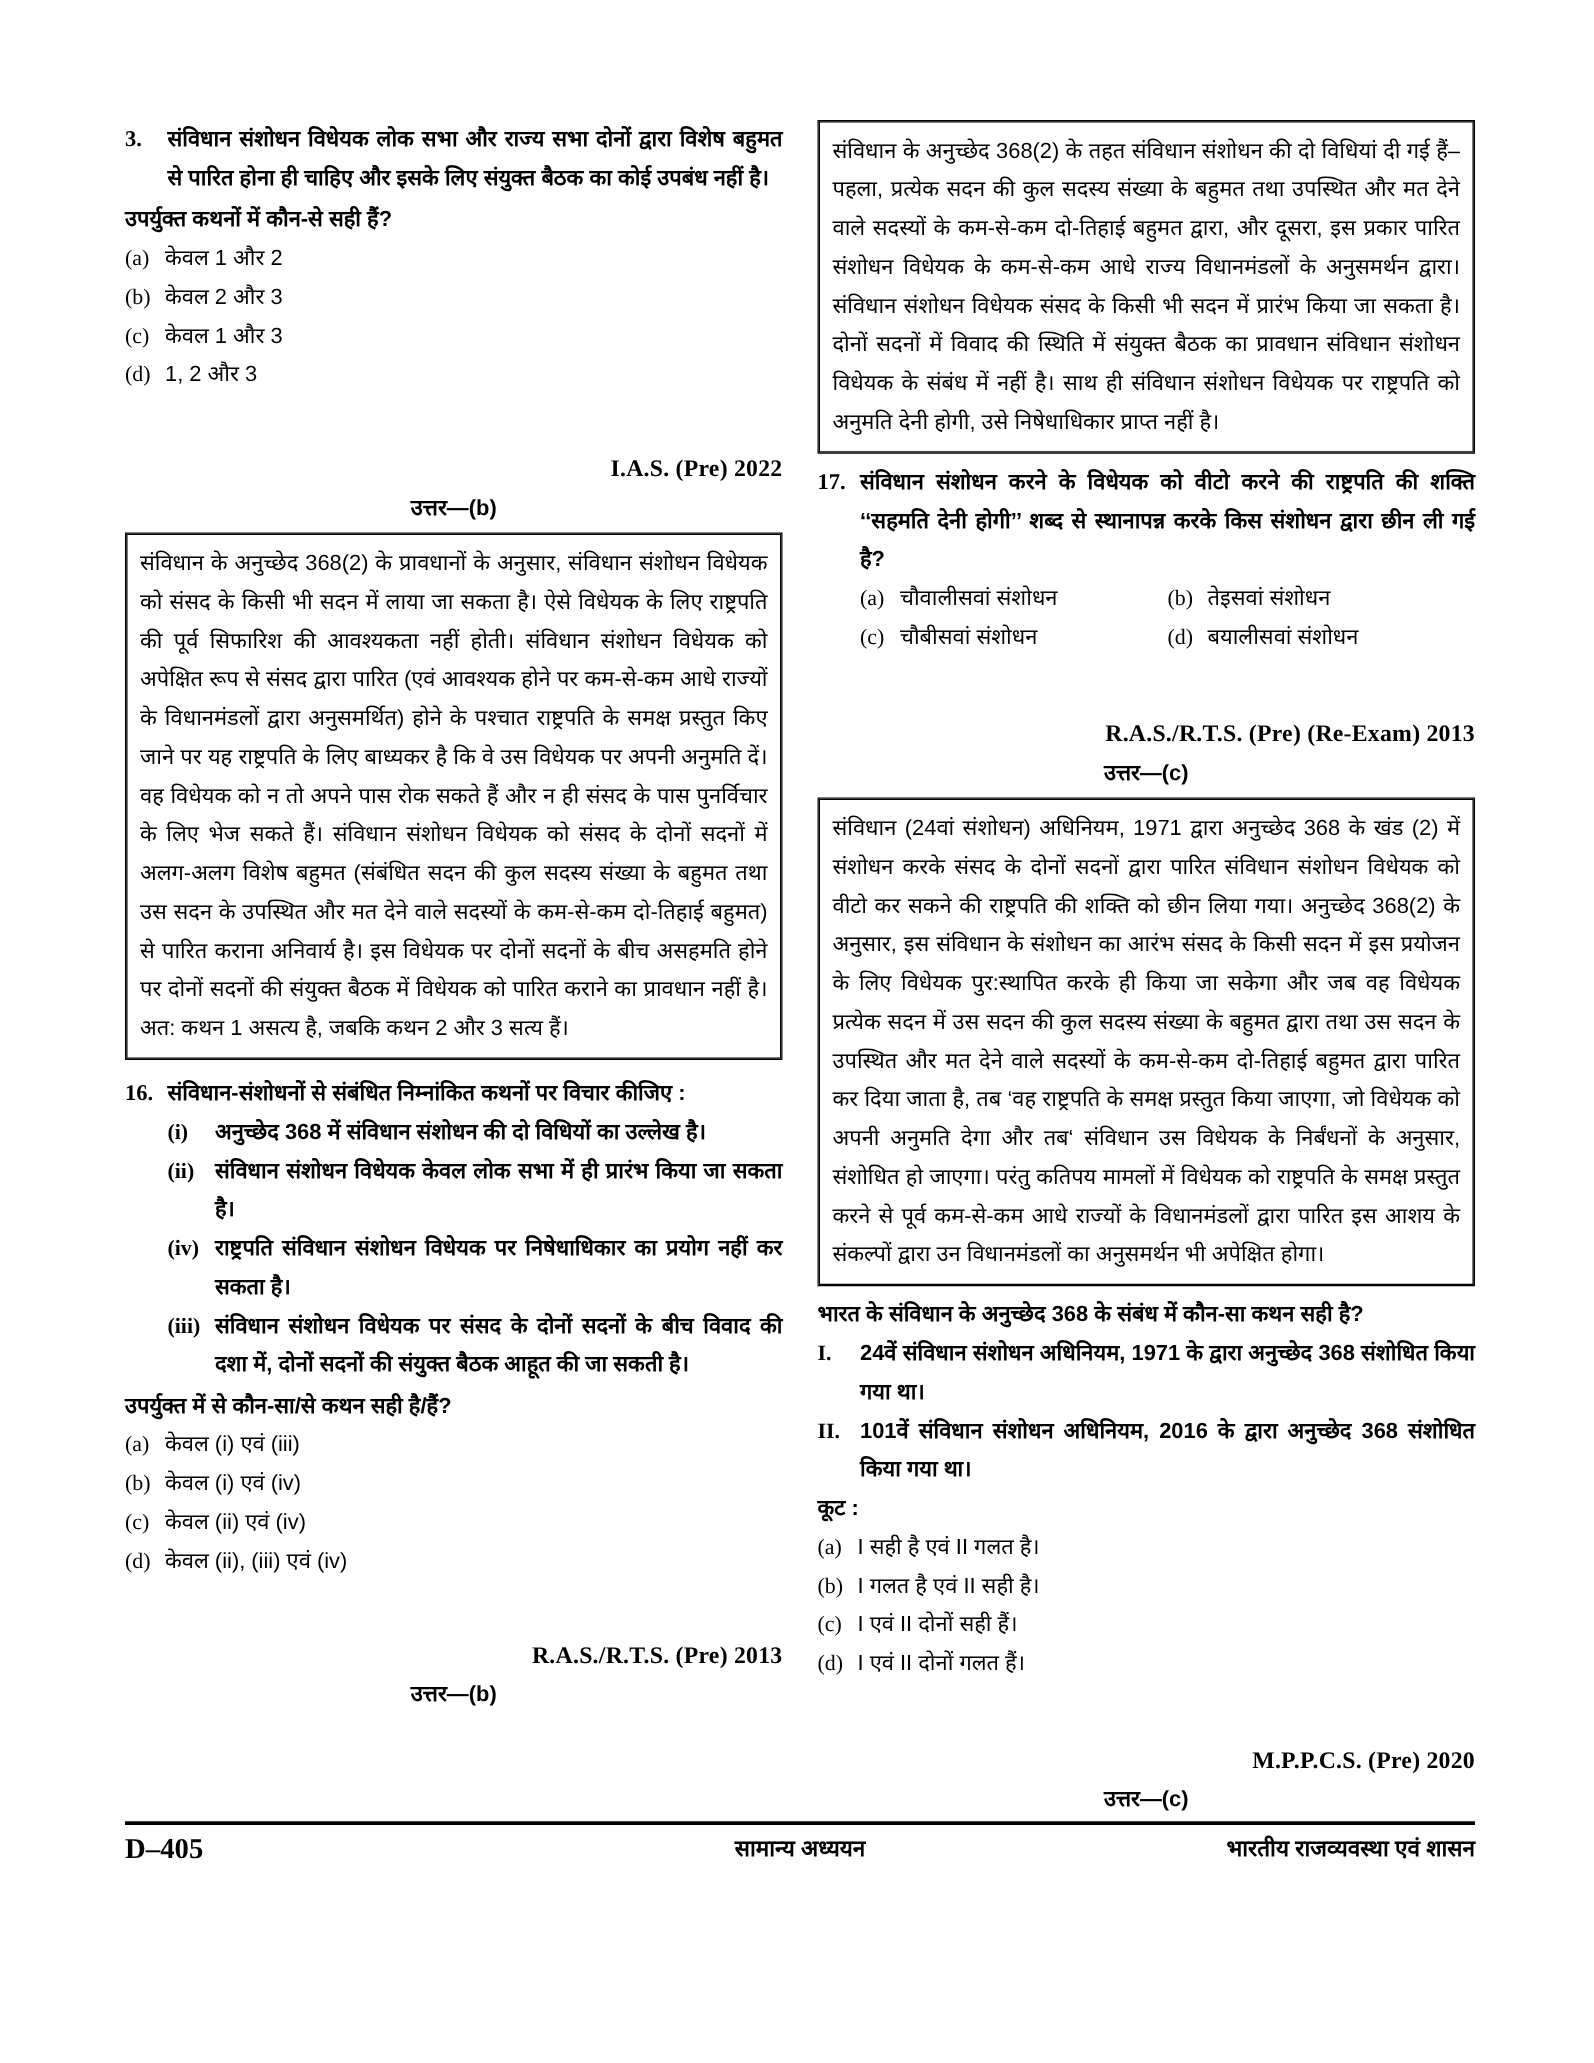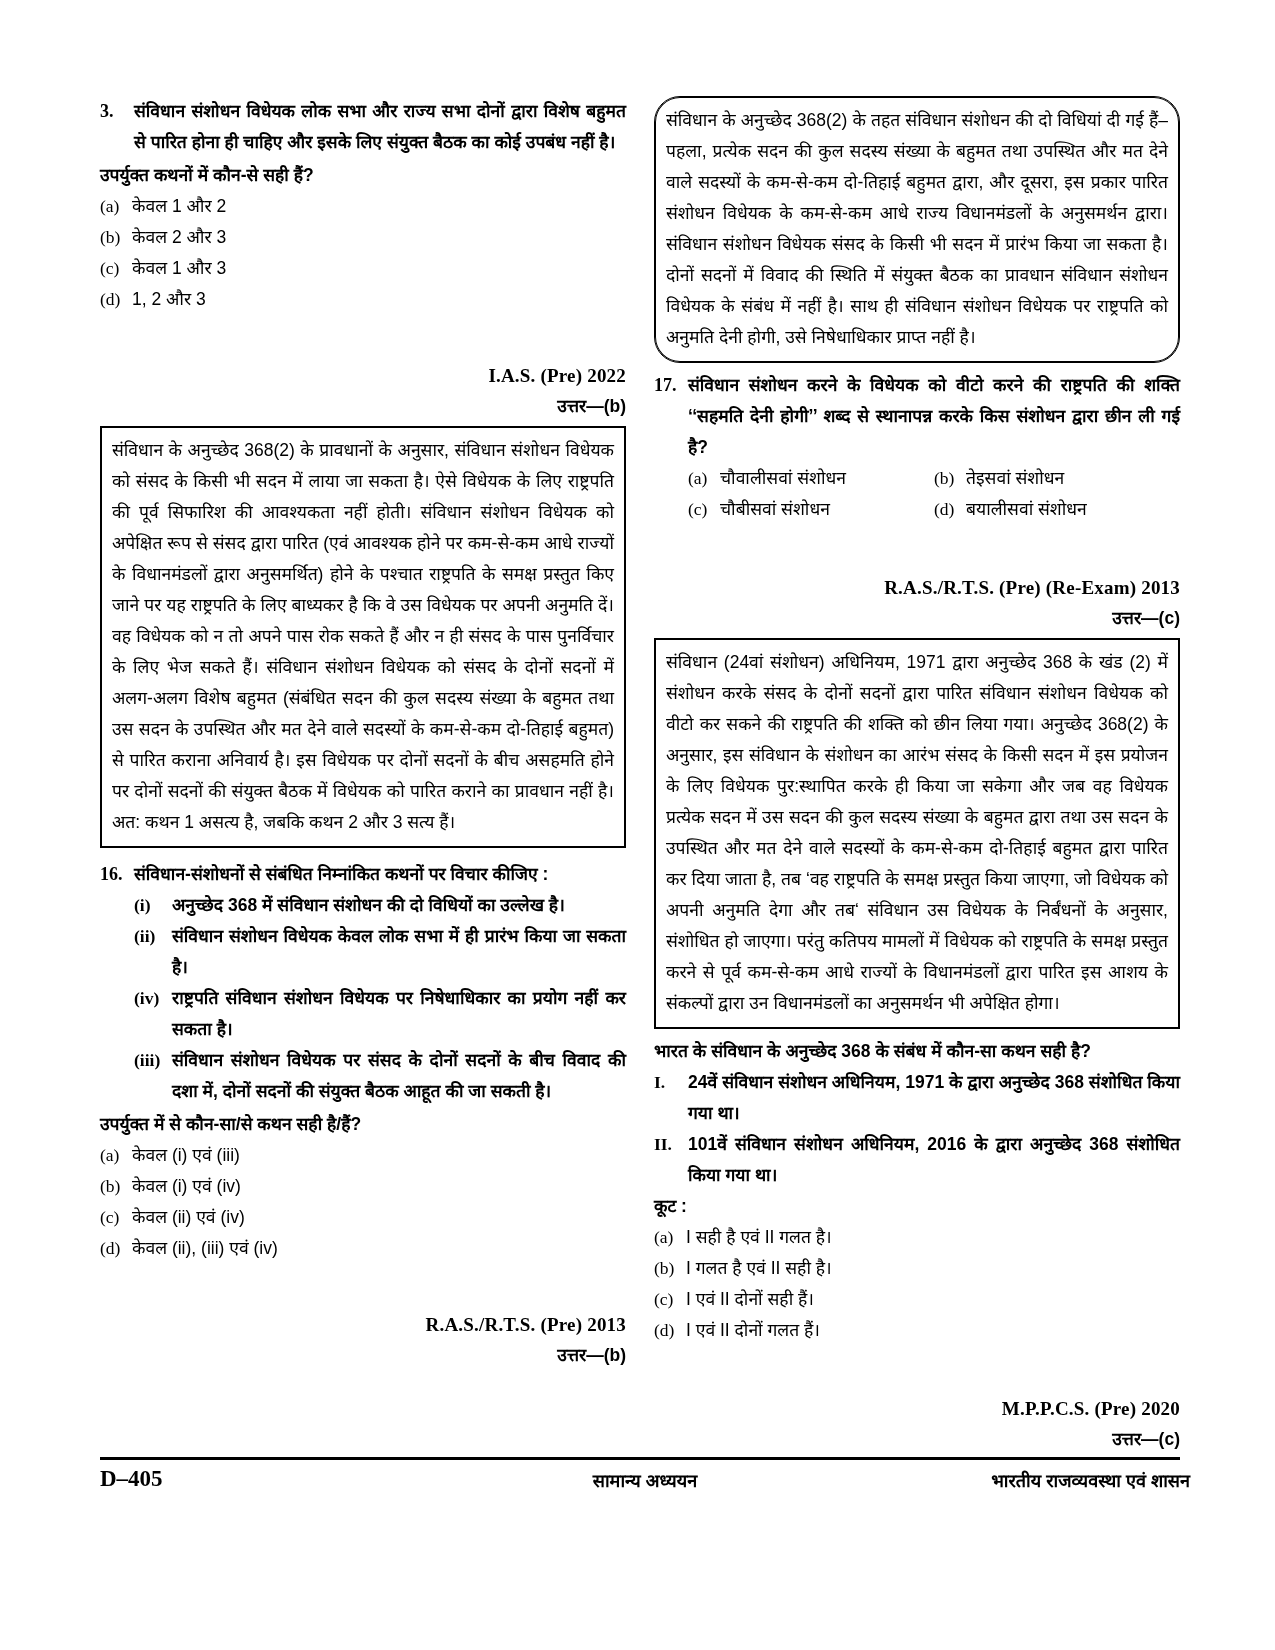--- a/index.html
+++ b/index.html
@@ -94,21 +94,21 @@
     text-align: right;
     letter-spacing: 0.2px;
     margin-top: 46px;
   }
   
   .ans {
     font-family: "Liberation Sans", "DejaVu Sans", sans-serif;
     font-weight: bold;
     font-size: 17.5px;
     line-height: 30px;
-    text-align: right;
+    text-align: center;
   }
   
   .expl {
     border: 1px solid #000;
     box-shadow: 0 0 0 1px #000 inset;
     padding: 8px 11px 9px 11px;
     margin: 5px 0 7px 0;
   }
   .expl p {
     margin: 0;
@@ -122,24 +122,24 @@
   .footer-rule {
     position: absolute;
     left: 100px;
     right: 95px;
     top: 1457px;
     border-top: 3px solid #000;
   }
   .footer {
     position: absolute;
     left: 100px;
-    right: 85px;
+    right: 95px;
     top: 1466px;
     display: flex;
-    align-items: flex-end;
+    align-items: flex-start;
   }
   .f-left {
     font-family: "Liberation Serif", "DejaVu Serif", serif;
     font-weight: bold;
     font-size: 23px;
     flex: 0 0 34%;
   }
   .f-mid {
     font-family: "Liberation Sans", "DejaVu Sans", sans-serif;
     font-weight: bold;
@@ -240,21 +240,21 @@
         <span class="opt-lbl">(d)</span>
         <span class="opt-txt">केवल (ii), (iii) एवं (iv)</span>
       </div>
 
       <div class="src">R.A.S./R.T.S. (Pre) 2013</div>
       <div class="ans">उत्तर—(b)</div>
     </div>
 
     <div class="col">
 
-      <div class="expl" style="margin-top:0;border-radius:26px;">
+      <div class="expl" style="margin-top:0;">
         <p>संविधान के अनुच्छेद 368(2) के तहत संविधान संशोधन की दो विधियां दी गई हैं–पहला, प्रत्येक सदन की कुल सदस्य संख्या के बहुमत तथा उपस्थित और मत देने वाले सदस्यों के कम-से-कम दो-तिहाई बहुमत द्वारा, और दूसरा, इस प्रकार पारित संशोधन विधेयक के कम-से-कम आधे राज्य विधानमंडलों के अनुसमर्थन द्वारा। संविधान संशोधन विधेयक संसद के किसी भी सदन में प्रारंभ किया जा सकता है। दोनों सदनों में विवाद की स्थिति में संयुक्त बैठक का प्रावधान संविधान संशोधन विधेयक के संबंध में नहीं है। साथ ही संविधान संशोधन विधेयक पर राष्ट्रपति को अनुमति देनी होगी, उसे निषेधाधिकार प्राप्त नहीं है।</p>
       </div>
 
       <div class="spacer-sm"></div>
 
       <div class="q">
         <div class="q-num">17.</div>
         <div class="q-body">
           <div class="q-text">संविधान संशोधन करने के विधेयक को वीटो करने की राष्ट्रपति की शक्ति ‘‘सहमति देनी होगी’’ शब्द से स्थानापन्न करके किस संशोधन द्वारा छीन ली गई है?</div>
           <div class="opts-2col">

